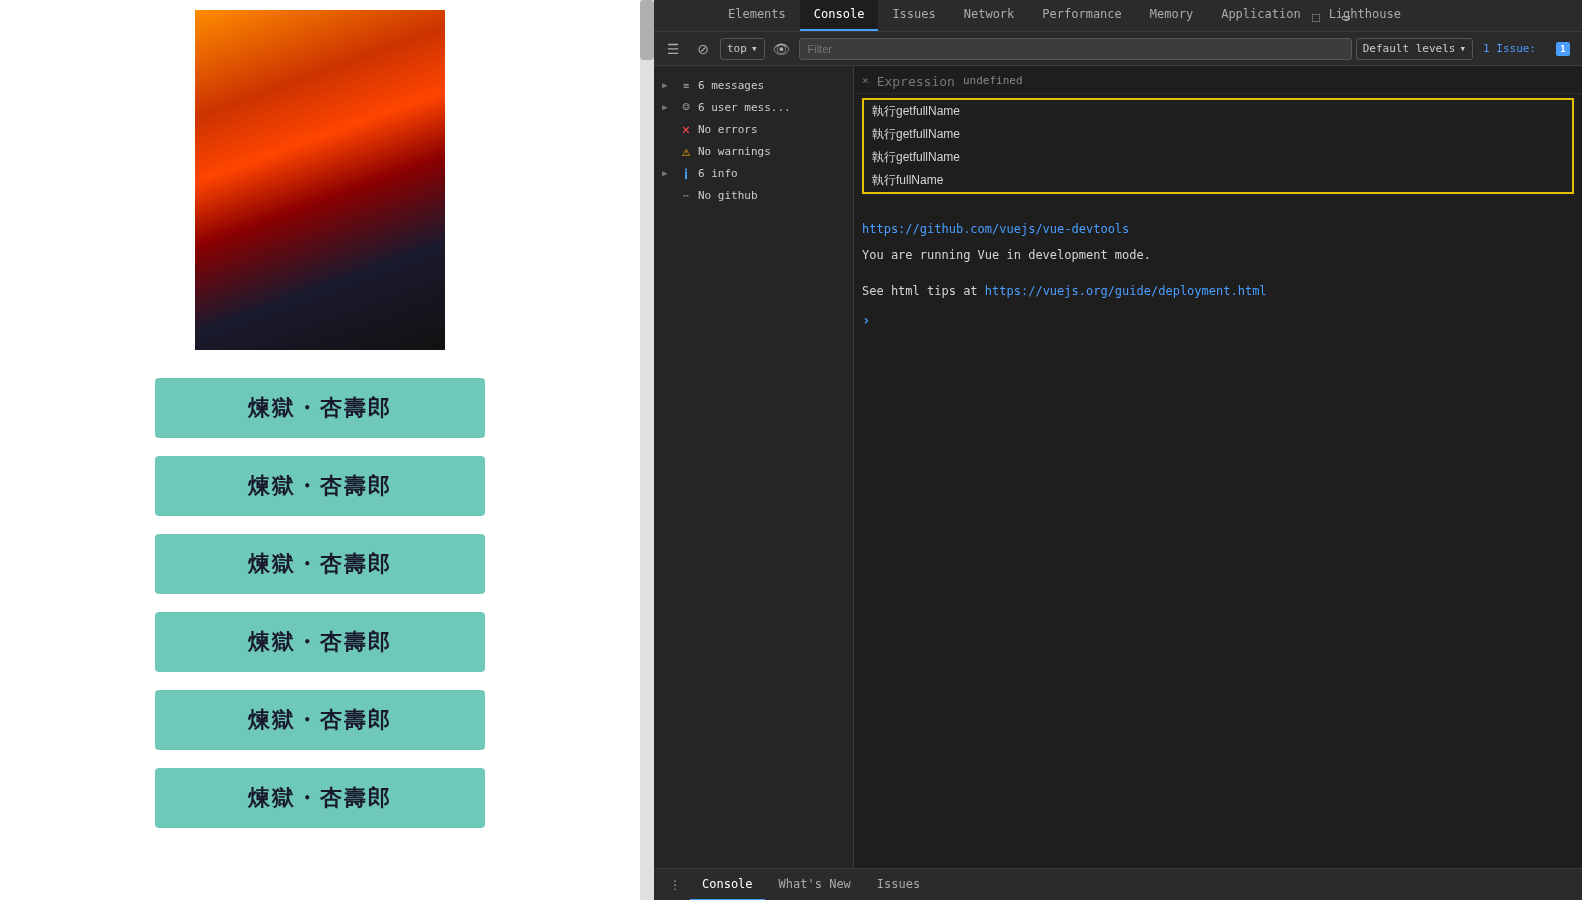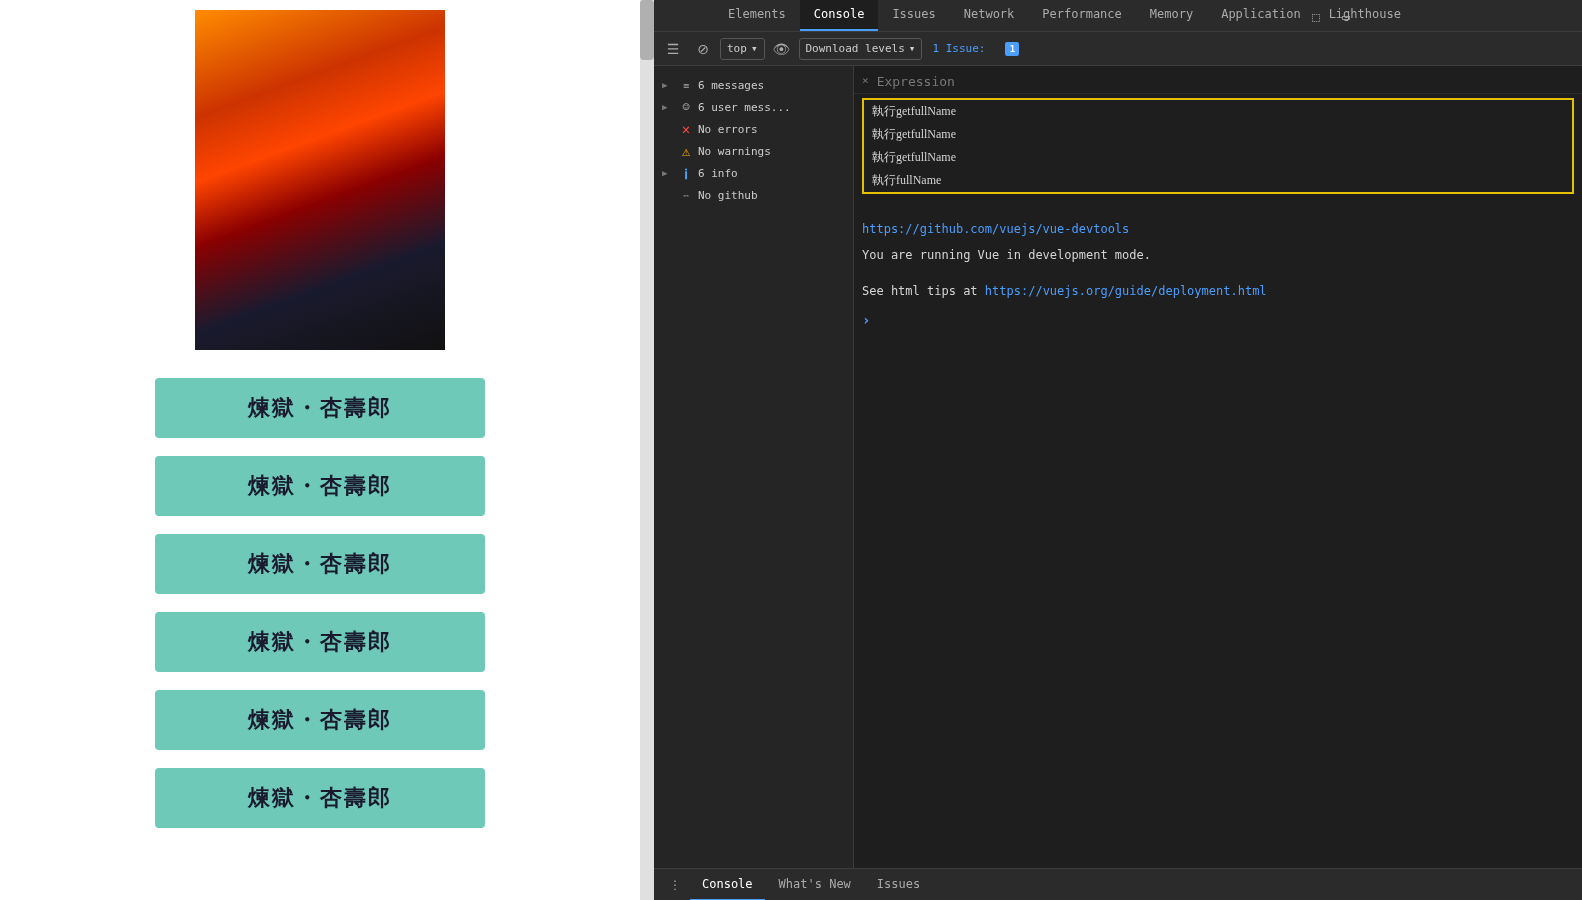--- a/index.html
+++ b/index.html
@@ -273,21 +273,21 @@
       border: 2px solid #e5c000;
       margin: 4px 8px;
       background: #1e1e1e;
     }
     .console-line {
       display: flex;
       align-items: center;
       padding: 2px 8px;
       font-size: 12px;
       color: #d4d4d4;
-      font-family: Liberation Serif, serif;
+      font-family: Liberation Sans, sans-serif;
       min-height: 18px;
     }
     .console-line.highlighted {
       padding: 3px 8px;
     }
     .console-text-block {
       padding: 4px 8px;
       font-size: 12px;
       color: #d4d4d4;
       line-height: 1.5;
@@ -443,22 +443,23 @@
   </div>
 
   <div class="devtools-toolbar">
     <button class="toolbar-icon-btn" title="Toggle sidebar">☰</button>
     <button class="toolbar-icon-btn" title="Clear console">⊘</button>
     <div class="top-dropdown">
       <span>top</span>
       <span>▾</span>
     </div>
     <button class="toolbar-icon-btn" title="Live expressions">👁</button>
+    <input class="filter-input" type="text" placeholder="Filter" style="">
     <div class="default-levels-btn">
-      <span>Download levels</span>
+      <span>Default levels</span>
       <span>▾</span>
     </div>
     <div class="issue-badge">
       <span>1 Issue:</span>
       <span class="issue-icon">
         <span>1</span>
       </span>
     </div>
   </div>
 
@@ -503,20 +504,21 @@
           <span>No github</span>
         </div>
       </div>
     </div>
 
     <div class="console-output">
 
       <div class="expression-area">
         <span class="expression-close">×</span>
         <span class="expression-label">Expression</span>
+        <span class="expression-value">undefined</span>
       </div>
 
       <div class="highlight-box">
         <div class="console-line highlighted">
           <span>執行getfullName</span>
         </div>
         <div class="console-line highlighted">
           <span>執行getfullName</span>
         </div>
         <div class="console-line highlighted">

